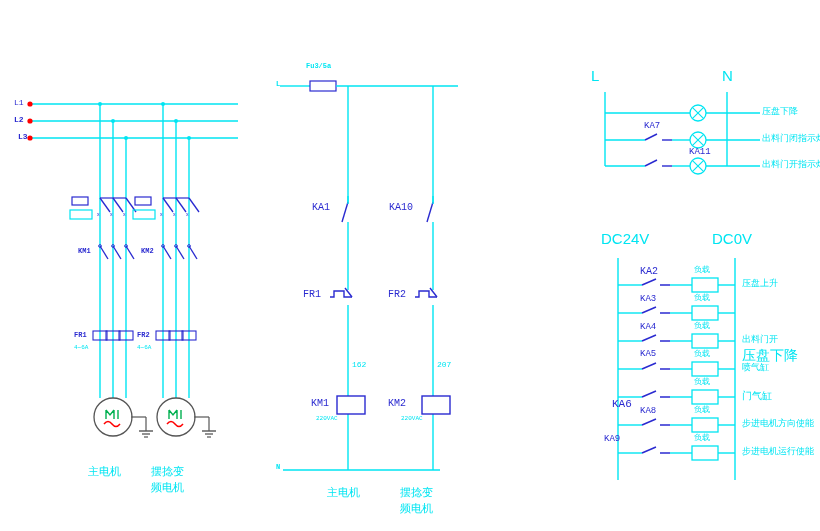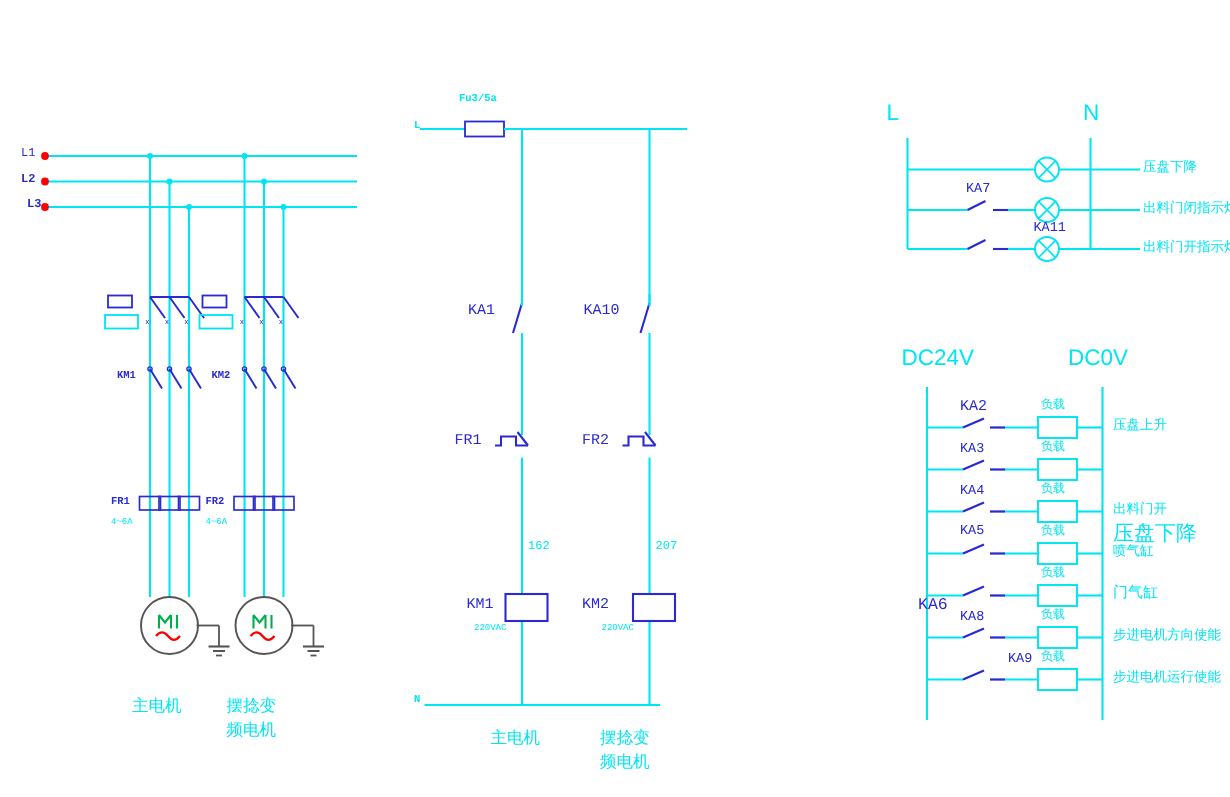--- a/index.html
+++ b/index.html
@@ -306,21 +306,21 @@
 
 <div class="lbl cyan" style="left:601px;top:231px;font-size:15px;">DC24V</div>
 <div class="lbl cyan" style="left:712px;top:231px;font-size:15px;">DC0V</div>
 
 <div class="lbl blue mono" style="left:640px;top:267px;font-size:10px;">KA2</div>
 <div class="lbl blue mono" style="left:640px;top:295px;font-size:9px;">KA3</div>
 <div class="lbl blue mono" style="left:640px;top:323px;font-size:9px;">KA4</div>
 <div class="lbl blue mono" style="left:640px;top:350px;font-size:9px;">KA5</div>
 <div class="lbl blue mono" style="left:612px;top:379px;font-size:11px;margin-top:20px;">KA6</div>
 <div class="lbl blue mono" style="left:640px;top:407px;font-size:9px;">KA8</div>
-<div class="lbl blue mono" style="left:672px;top:435px;font-size:9px;">KA9</div>
+<div class="lbl blue mono" style="left:604px;top:435px;font-size:9px;">KA9</div>
 
 <div class="lbl cyan" style="left:694px;top:266px;font-size:8px;">负载</div>
 <div class="lbl cyan" style="left:694px;top:294px;font-size:8px;">负载</div>
 <div class="lbl cyan" style="left:694px;top:322px;font-size:8px;">负载</div>
 <div class="lbl cyan" style="left:694px;top:350px;font-size:8px;">负载</div>
 <div class="lbl cyan" style="left:694px;top:378px;font-size:8px;">负载</div>
 <div class="lbl cyan" style="left:694px;top:406px;font-size:8px;">负载</div>
 <div class="lbl cyan" style="left:694px;top:434px;font-size:8px;">负载</div>
 
 <div class="lbl cyan" style="left:742px;top:279px;font-size:9px;">压盘上升</div>

